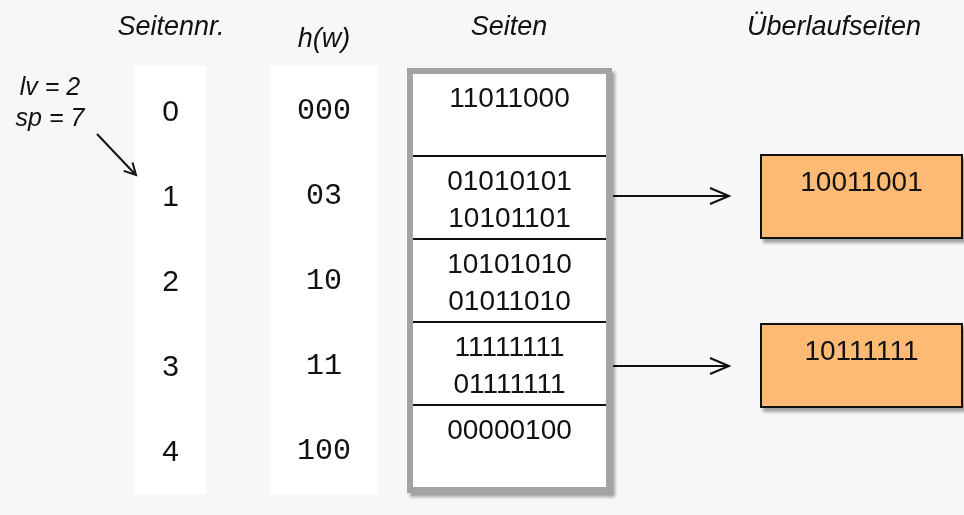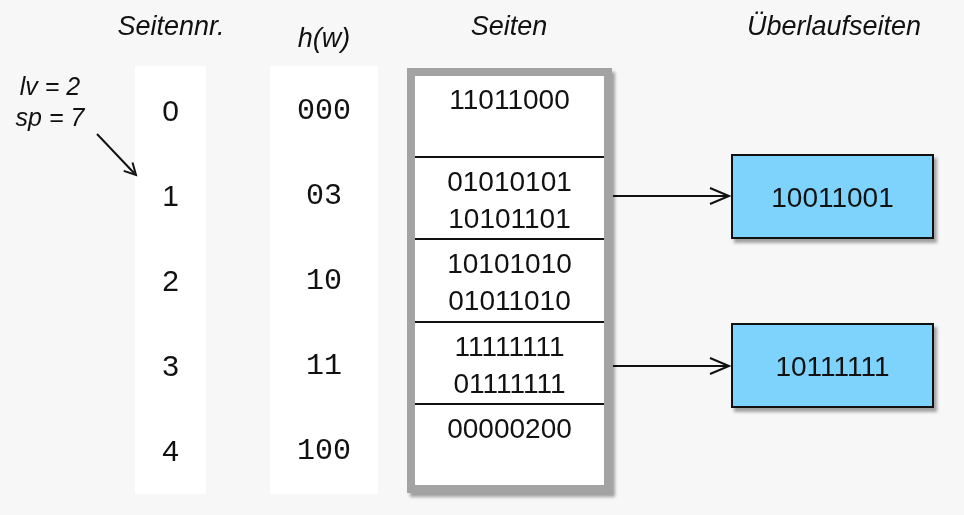--- a/index.html
+++ b/index.html
@@ -48,45 +48,45 @@
     justify-content: center;
     font-size: 30px;
   }
   .pagebox {
     position: absolute;
     left: 407px;
     top: 68px;
     width: 205px;
     height: 425px;
     background: #ffffff;
-    border: 8px solid #a3a3a3;
+    border: 6px solid #a3a3a3;
     box-sizing: border-box;
     box-shadow: 3px 4px 3px rgba(0,0,0,0.35);
     display: flex;
     flex-direction: column;
   }
   .pcell { flex: 1 1 0; padding-top: 5px; overflow: hidden; }
   .pcell + .pcell { border-top: 2px solid #111111; }
   .bline {
     height: 37px;
     line-height: 37px;
     text-align: center;
     font-size: 28px;
     white-space: nowrap;
   }
   .obox {
     position: absolute;
-    left: 731px;
+    left: 760px;
     width: 203px;
     height: 85px;
-    background: #7dd3fc;
+    background: #fdba74;
     border: 2px solid #111111;
     box-sizing: border-box;
     box-shadow: 3px 4px 3px rgba(0,0,0,0.35);
-    padding-top: 23px;
+    padding-top: 7px;
   }
   .arrows {
     position: absolute;
     left: 0; top: 0;
     pointer-events: none;
   }
 </style>
 </head>
 <body>
 
@@ -129,21 +129,21 @@
     </div>
     <div class="pcell">
       <div class="bline">10101010</div>
       <div class="bline">01011010</div>
     </div>
     <div class="pcell">
       <div class="bline">11111111</div>
       <div class="bline">01111111</div>
     </div>
     <div class="pcell">
-      <div class="bline">00000200</div>
+      <div class="bline">00000100</div>
       <div class="bline"></div>
     </div>
   </div>
 
   <div class="obox" style="top:154px;">
     <div class="bline">10011001</div>
   </div>
   <div class="obox" style="top:323px;">
     <div class="bline">10111111</div>
   </div>

